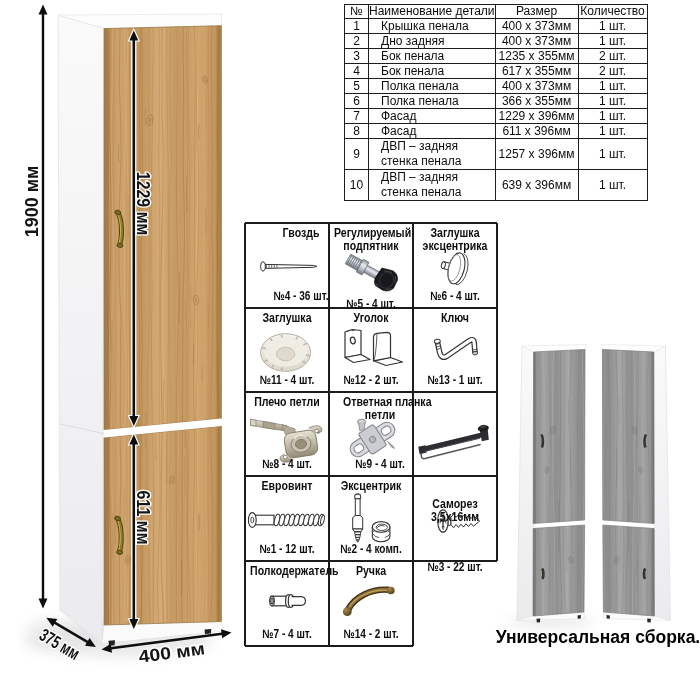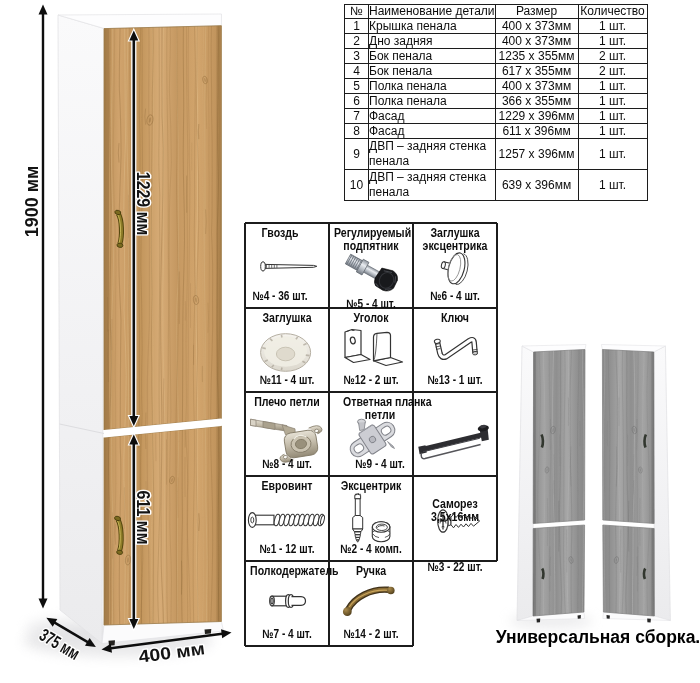--- a/index.html
+++ b/index.html
@@ -3,21 +3,21 @@
   html,body{margin:0;padding:0;background:#fff;}
   #page{position:relative;width:700px;height:683px;background:#fff;overflow:hidden;
         font-family:"Liberation Sans",sans-serif;}
   #parts{position:absolute;left:344px;top:4px;border-collapse:collapse;table-layout:fixed;
          font-size:12px;color:#0d0d0d;}
   #parts td{border:1px solid #1c1c1c;padding:0;text-align:center;line-height:14px;
             overflow:hidden;white-space:nowrap;}
   #parts tr{height:14px;}
   #parts tr.hd{height:13px;}
   #parts tr.dbl{height:30px;}
-  #parts td.l{text-align:left;padding-left:0;white-space:normal;line-height:14px;}
+  #parts td.l{text-align:left;padding-left:12px;white-space:normal;line-height:14px;}
   #parts tr.dbl td{line-height:15px;}
   #parts tr.hd td{line-height:13px;}
   #parts tr:nth-child(4),#parts tr:nth-child(6){height:15px;}
   #parts tr:nth-child(8){height:13px;}
   #parts tr:nth-child(10){height:31px;}
   #parts tr:nth-child(11){height:29px;margin-top:28px;}
   .hwc{position:absolute;font-size:12px;color:#0d0d0d;text-align:center;box-sizing:border-box;}
   .hwc .tt{font-weight:bold;line-height:13px;padding-top:4px;transform:scaleX(0.88);transform-origin:50% 0;}
   .hwc .cnt{font-weight:bold;position:absolute;bottom:5px;left:-3px;right:-3px;white-space:nowrap;transform:scaleX(0.84);transform-origin:50% 50%;}
   #cap{position:absolute;left:494px;top:627px;width:208px;text-align:center;white-space:nowrap;
@@ -622,21 +622,21 @@
         <line x1="0" y1="253" x2="252" y2="253"></line>
         <line x1="0" y1="338" x2="252" y2="338"></line>
         <line x1="0" y1="423" x2="168" y2="423"></line>
         <line x1="0" y1="0" x2="0" y2="423"></line>
         <line x1="84" y1="0" x2="84" y2="423"></line>
         <line x1="168" y1="0" x2="168" y2="423"></line>
         <line x1="252" y1="0" x2="252" y2="338"></line>
         <line x1="168" y1="338" x2="168" y2="423"></line>
       </g>
     </svg>
-    <div class="hwc" style="left:238px;top:223px;width:84px;height:85px">
+    <div class="hwc" style="left:259px;top:223px;width:84px;height:85px">
       <div class="tt">Гвоздь</div>
       <div class="cnt">№4 - 36 шт.</div>
     </div>
     <div class="hwc" style="left:329px;top:223px;width:84px;height:93px">
       <div class="tt">Регулируемый<br>подпятник</div>
       <div class="cnt">№5 - 4 шт.</div>
     </div>
     <div class="hwc" style="left:413px;top:223px;width:84px;height:85px">
       <div class="tt">Заглушка<br>эксцентрика</div>
       <div class="cnt">№6 - 4 шт.</div>

